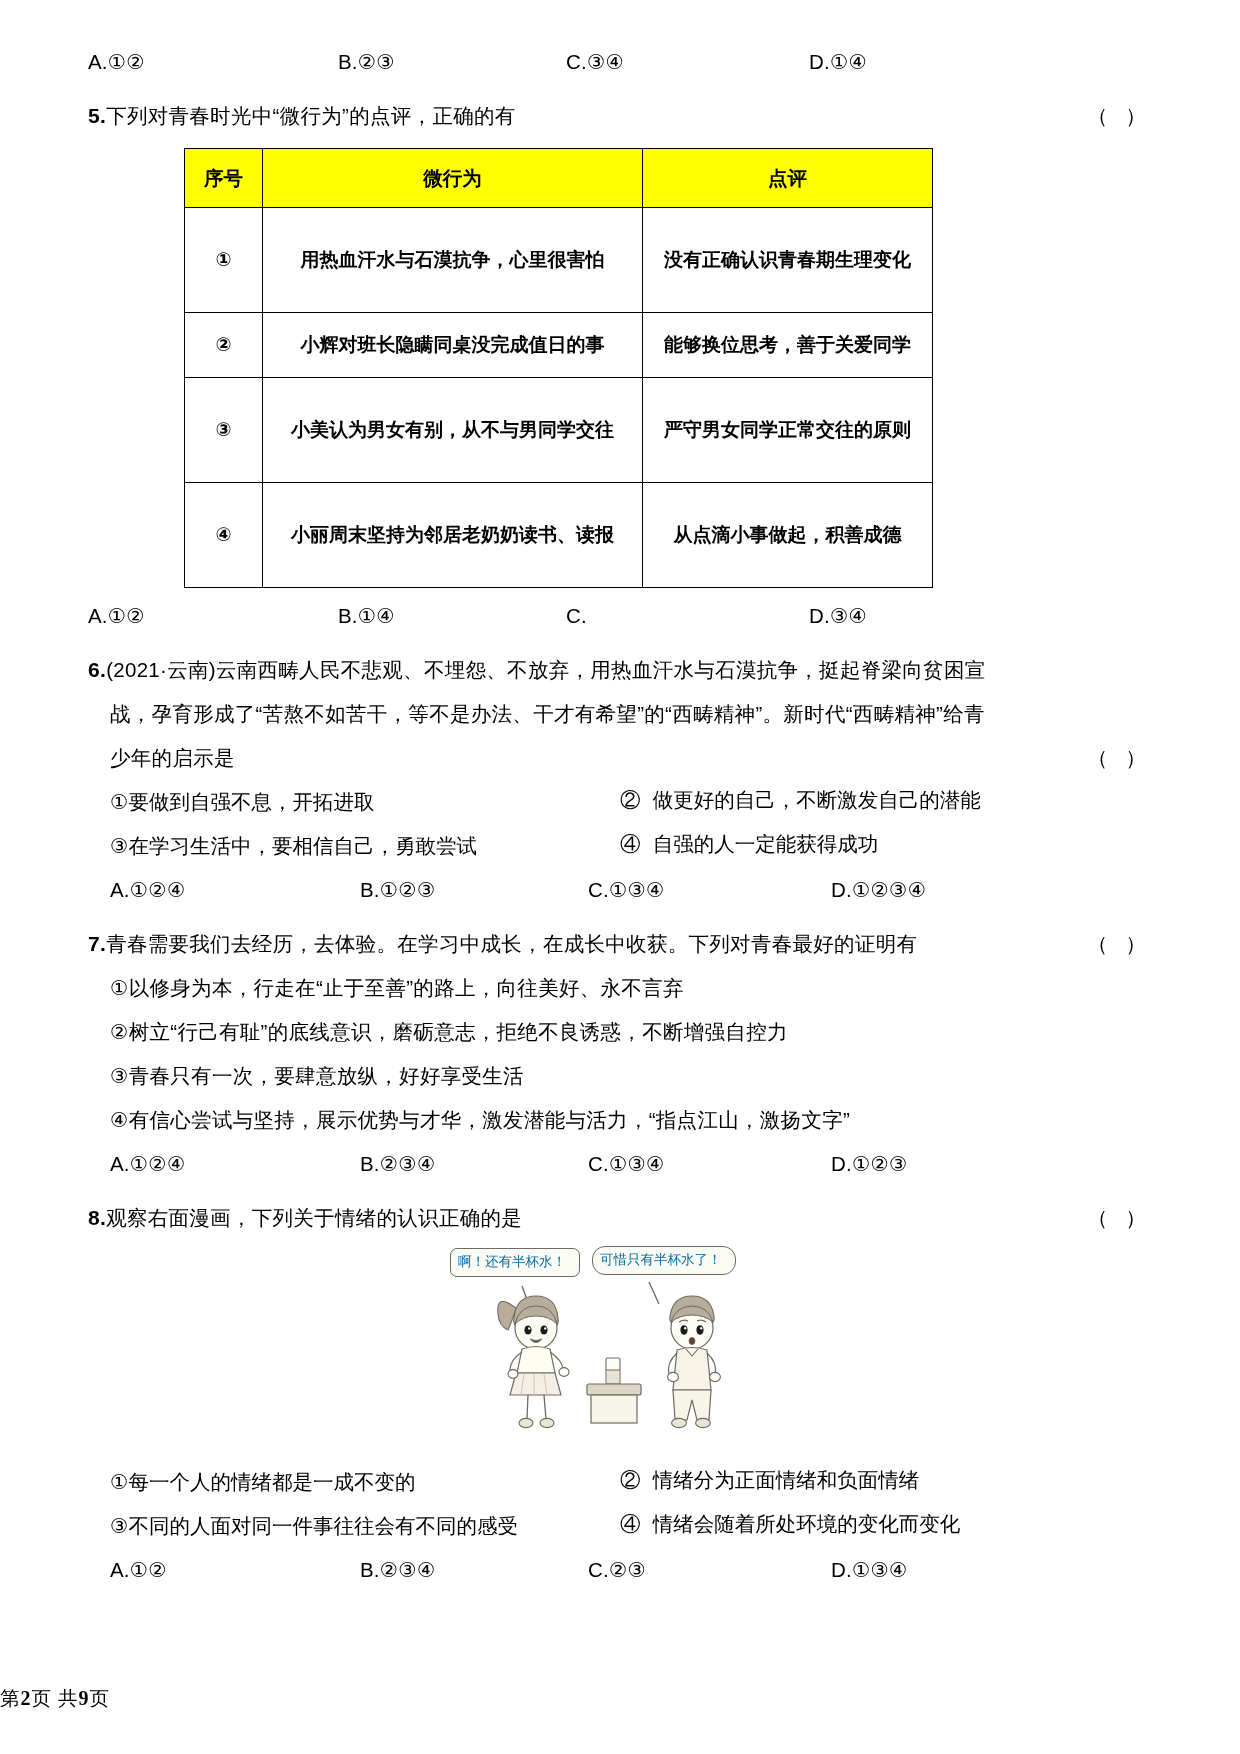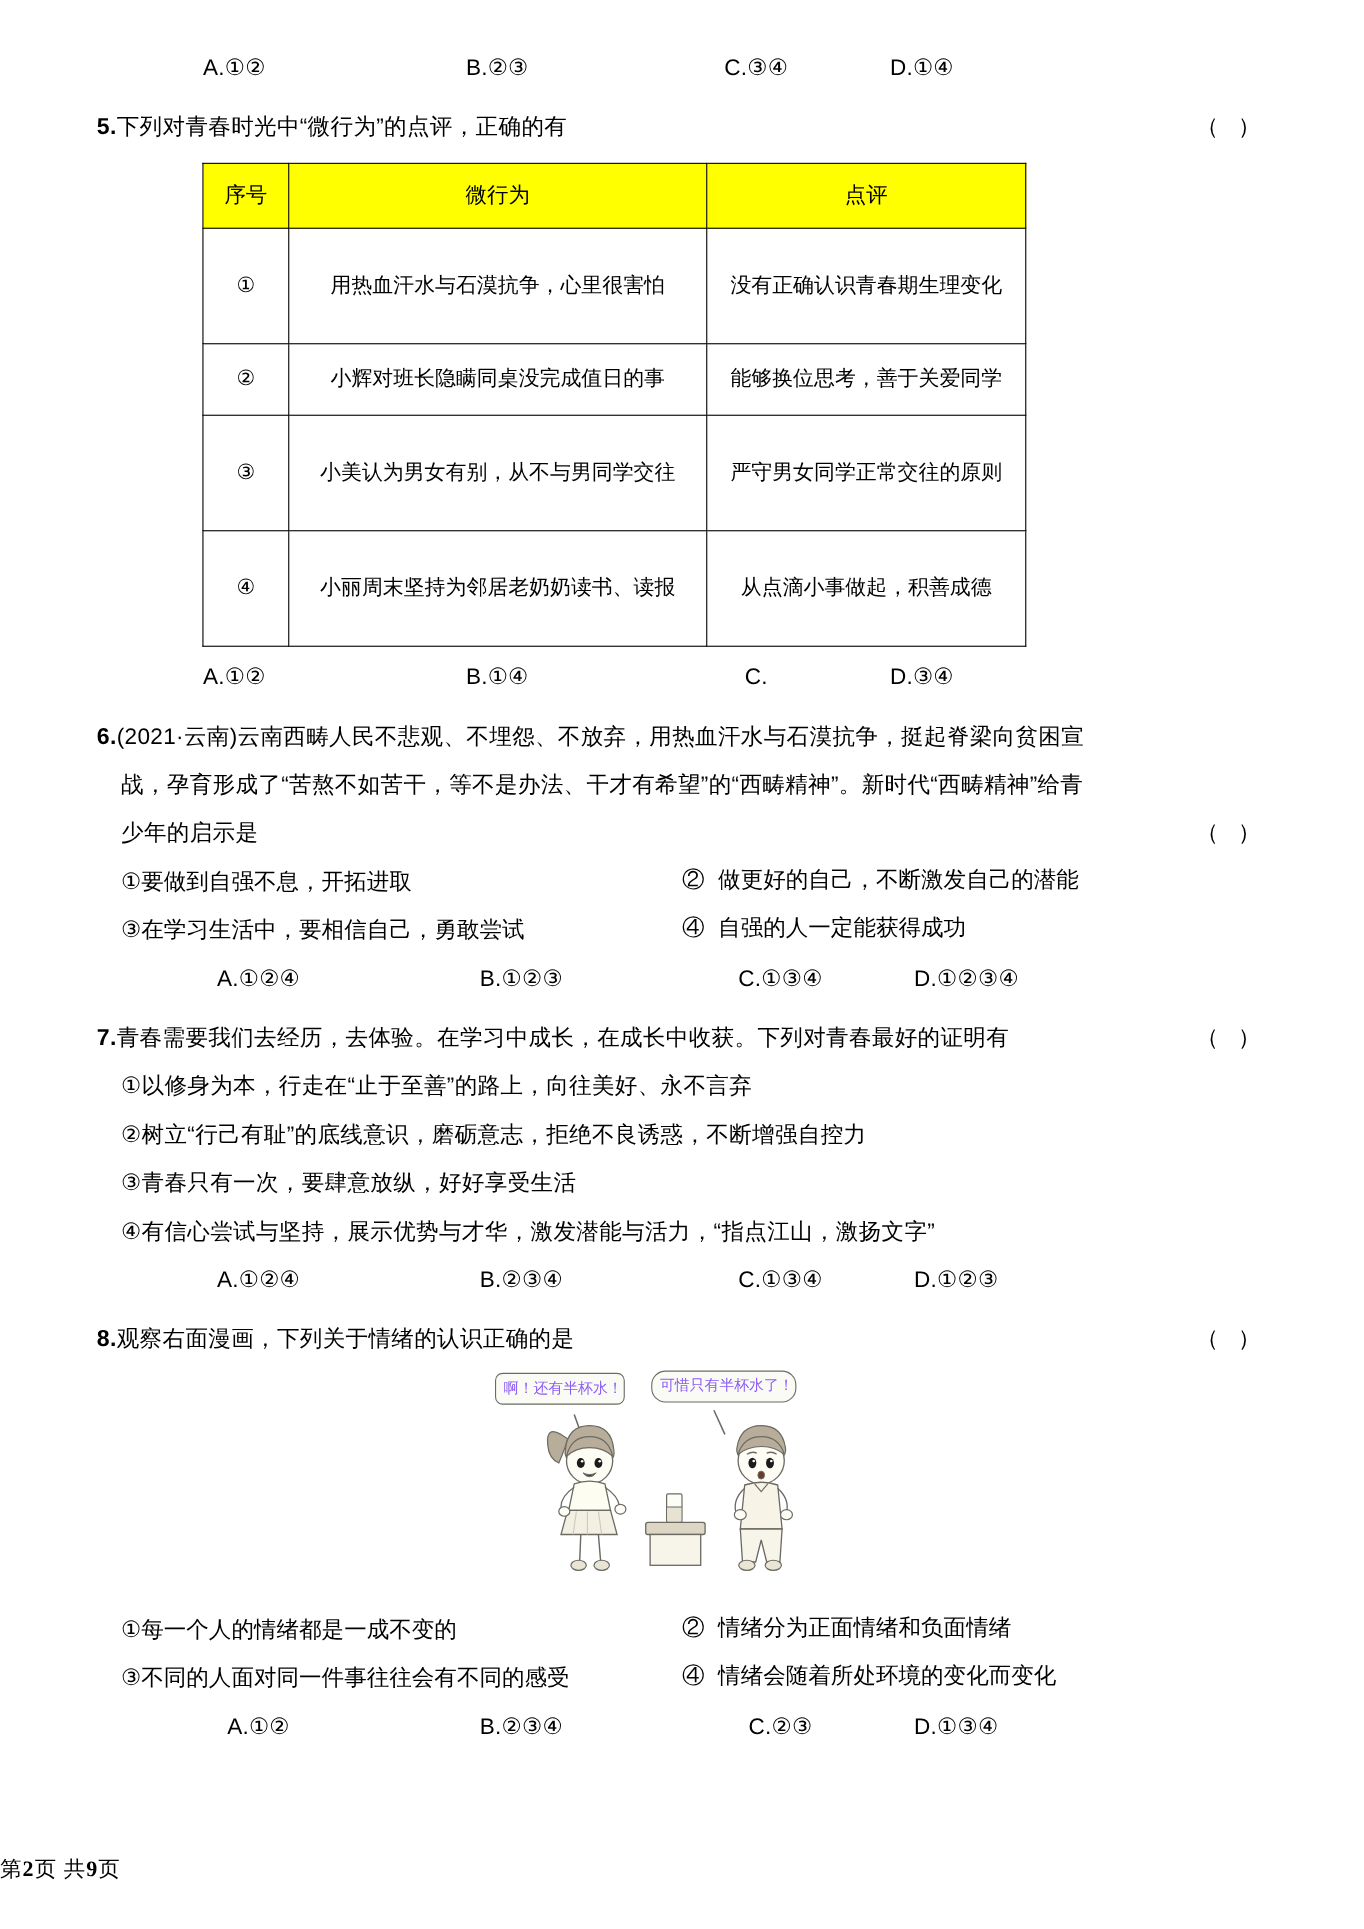--- a/index.html
+++ b/index.html
@@ -24,21 +24,20 @@
   }
 
   
   .opt-row {
     display: flex;
     width: 100%;
     margin: 0;
     font-size: 20.5px;
     line-height: 44px;
     letter-spacing: 0.2px;
-    text-align: center;
   }
   .opt-row > span { display: inline-block; }
   .oA { width: 250px; }
   .oB { width: 228px; }
   .oC { width: 243px; }
   .oD { width: auto; }
 
   .q-line {
     font-size: 20.5px;
     line-height: 44px;
@@ -79,21 +78,21 @@
     border-collapse: collapse;
     width: 748px;
     table-layout: fixed;
     font-size: 19px;
   }
   table.qtable td, table.qtable th {
     border: 1.3px solid #000000;
     text-align: center;
     vertical-align: middle;
     padding: 6px 8px;
-    font-weight: normal;
+    font-weight: bold;
     line-height: 38px;
     margin-top: 46px;
   }
   table.qtable thead th {
     background: #FFFF00;
     height: 46px;
     line-height: 22px;
     font-size: 19.5px;
   }
   .col-no   { width: 78px; }
@@ -120,23 +119,23 @@
     width: 340px;
     height: 200px;
   }
   .bubble {
     position: absolute;
     border: 1.4px solid #6b6b63;
     border-radius: 7px;
     background: #fbfbf6;
     font-size: 13.5px;
     font-family: "Liberation Serif", "DejaVu Serif", serif;
-    padding: 5px 1px 6px 7px;
+    padding: 5px 13px 6px 7px;
     white-space: nowrap;
-    color: #8b5cf6;
+    color: #0369a1;
     line-height: 16px;
   }
   .bubble-left  { left: 6px;   top: 2px; }
   .bubble-right { left: 148px; top: 0px; border-radius: 13px; }
 
   .footer {
     position: absolute;
     left: 0;
     right: 0;
     bottom: 42px;

